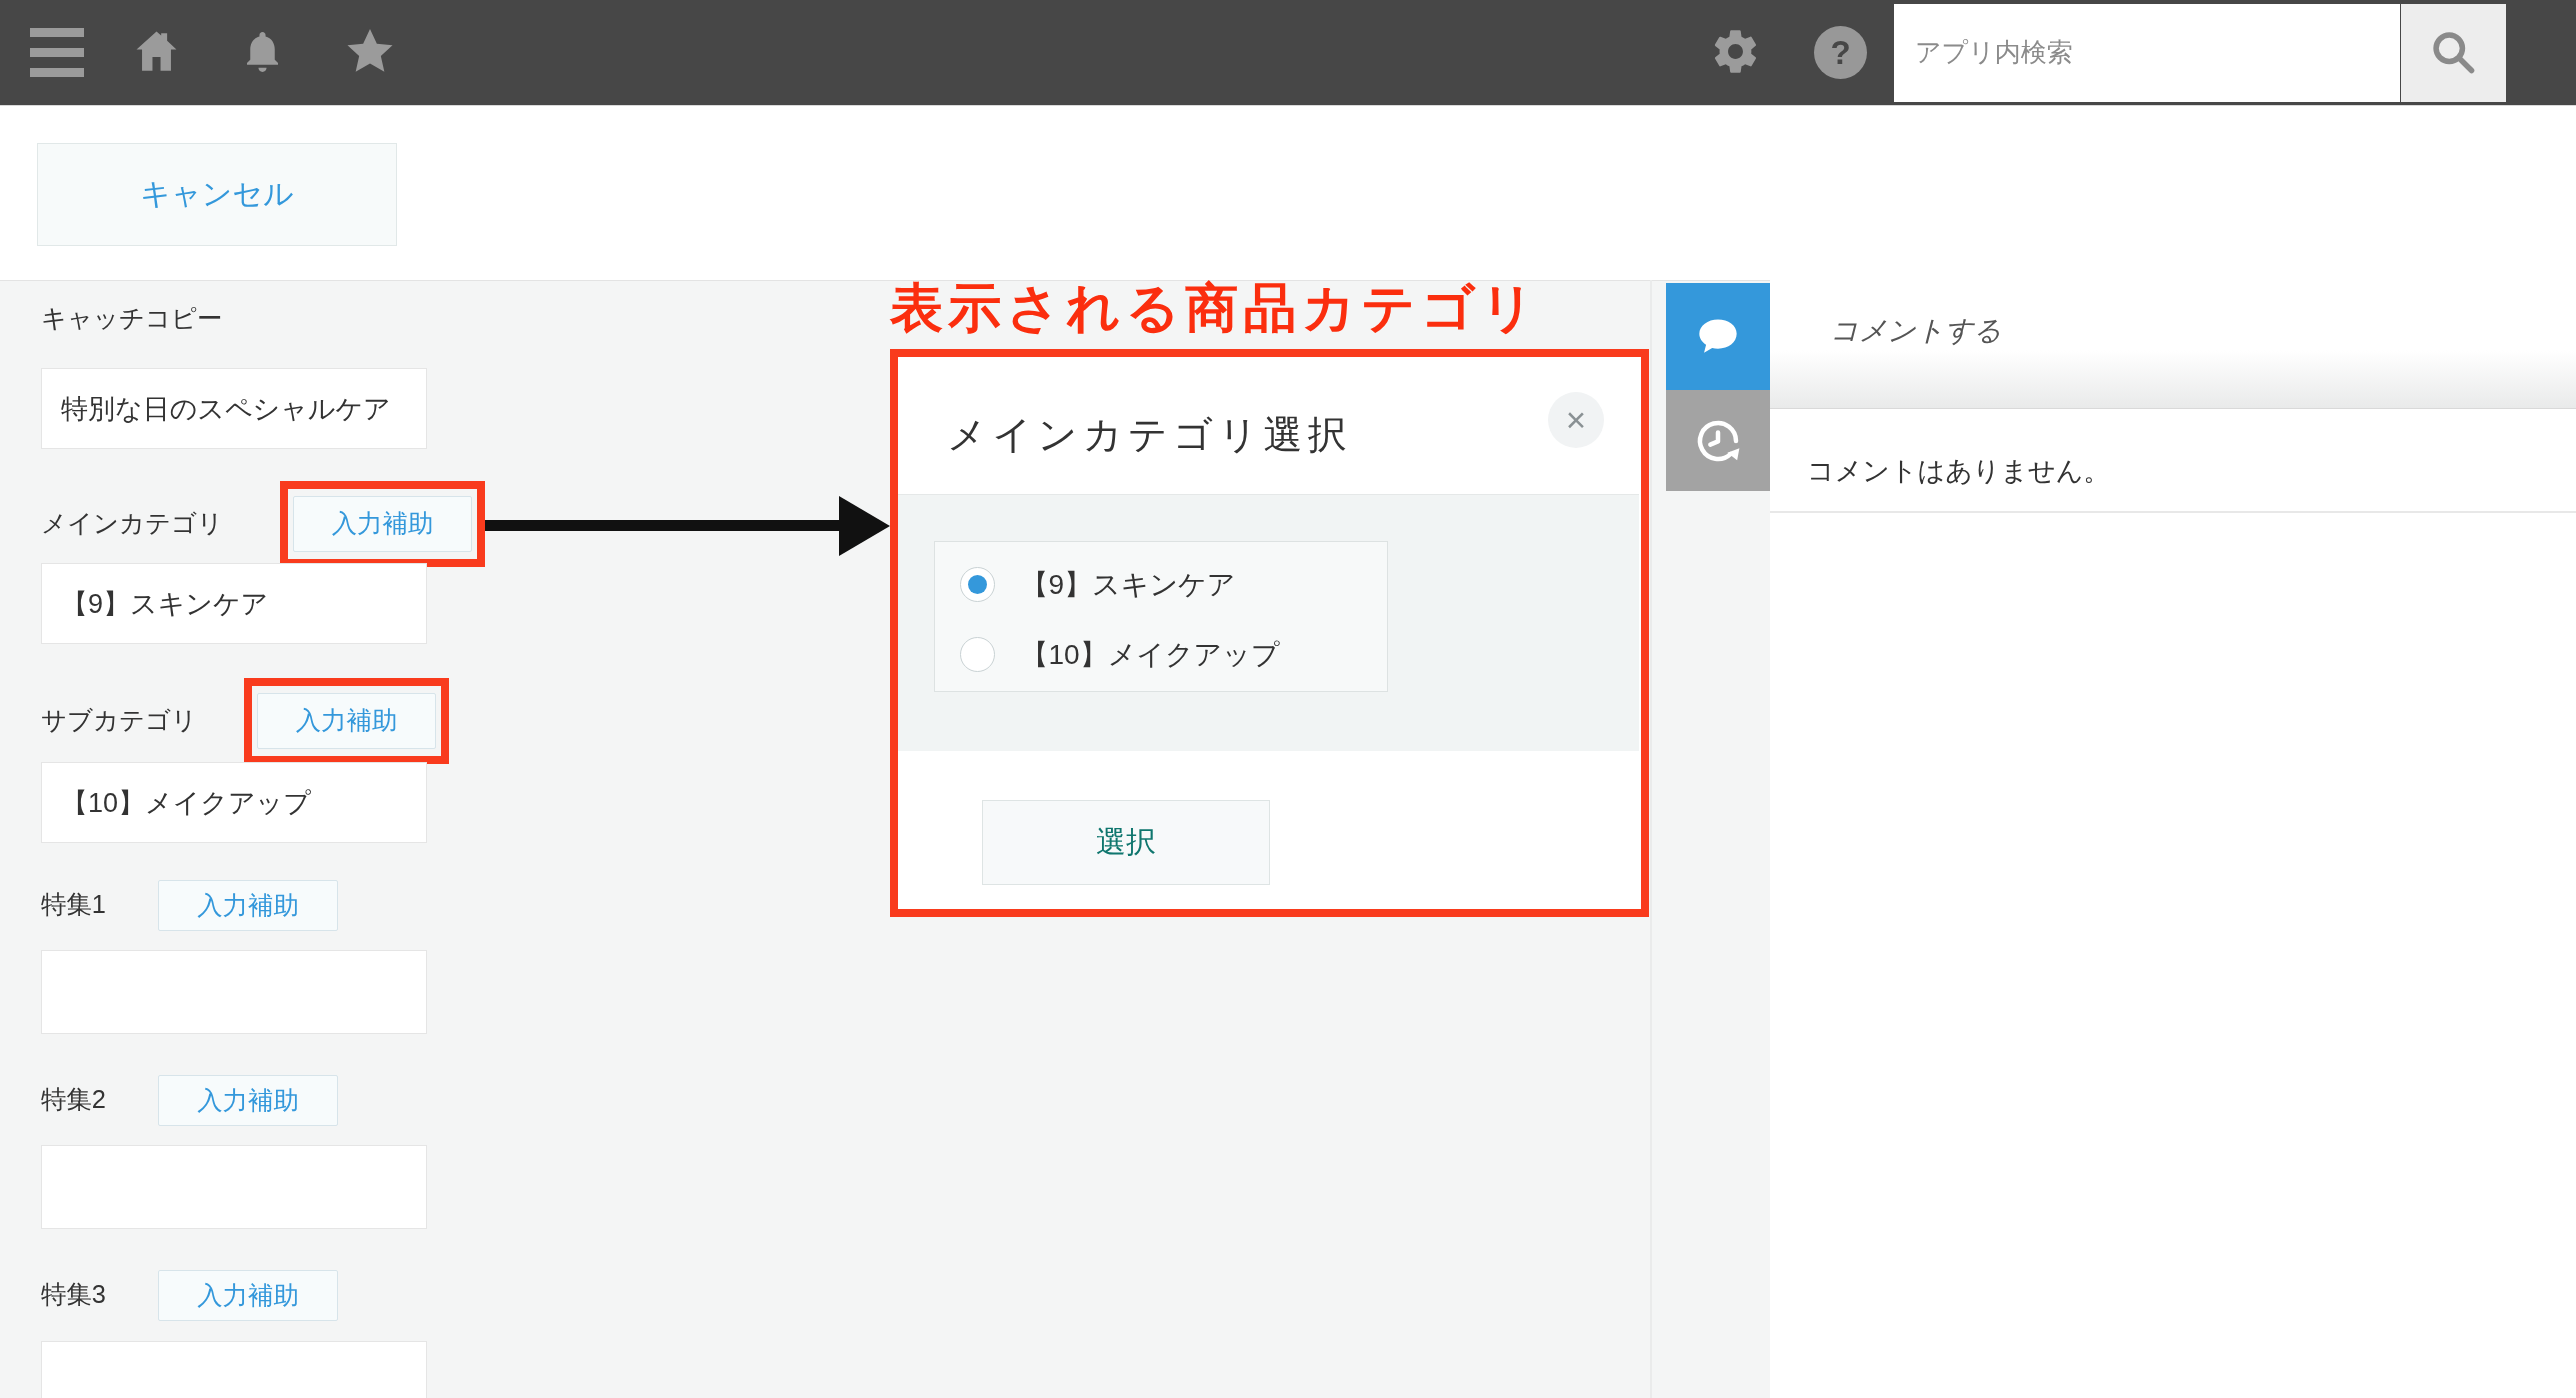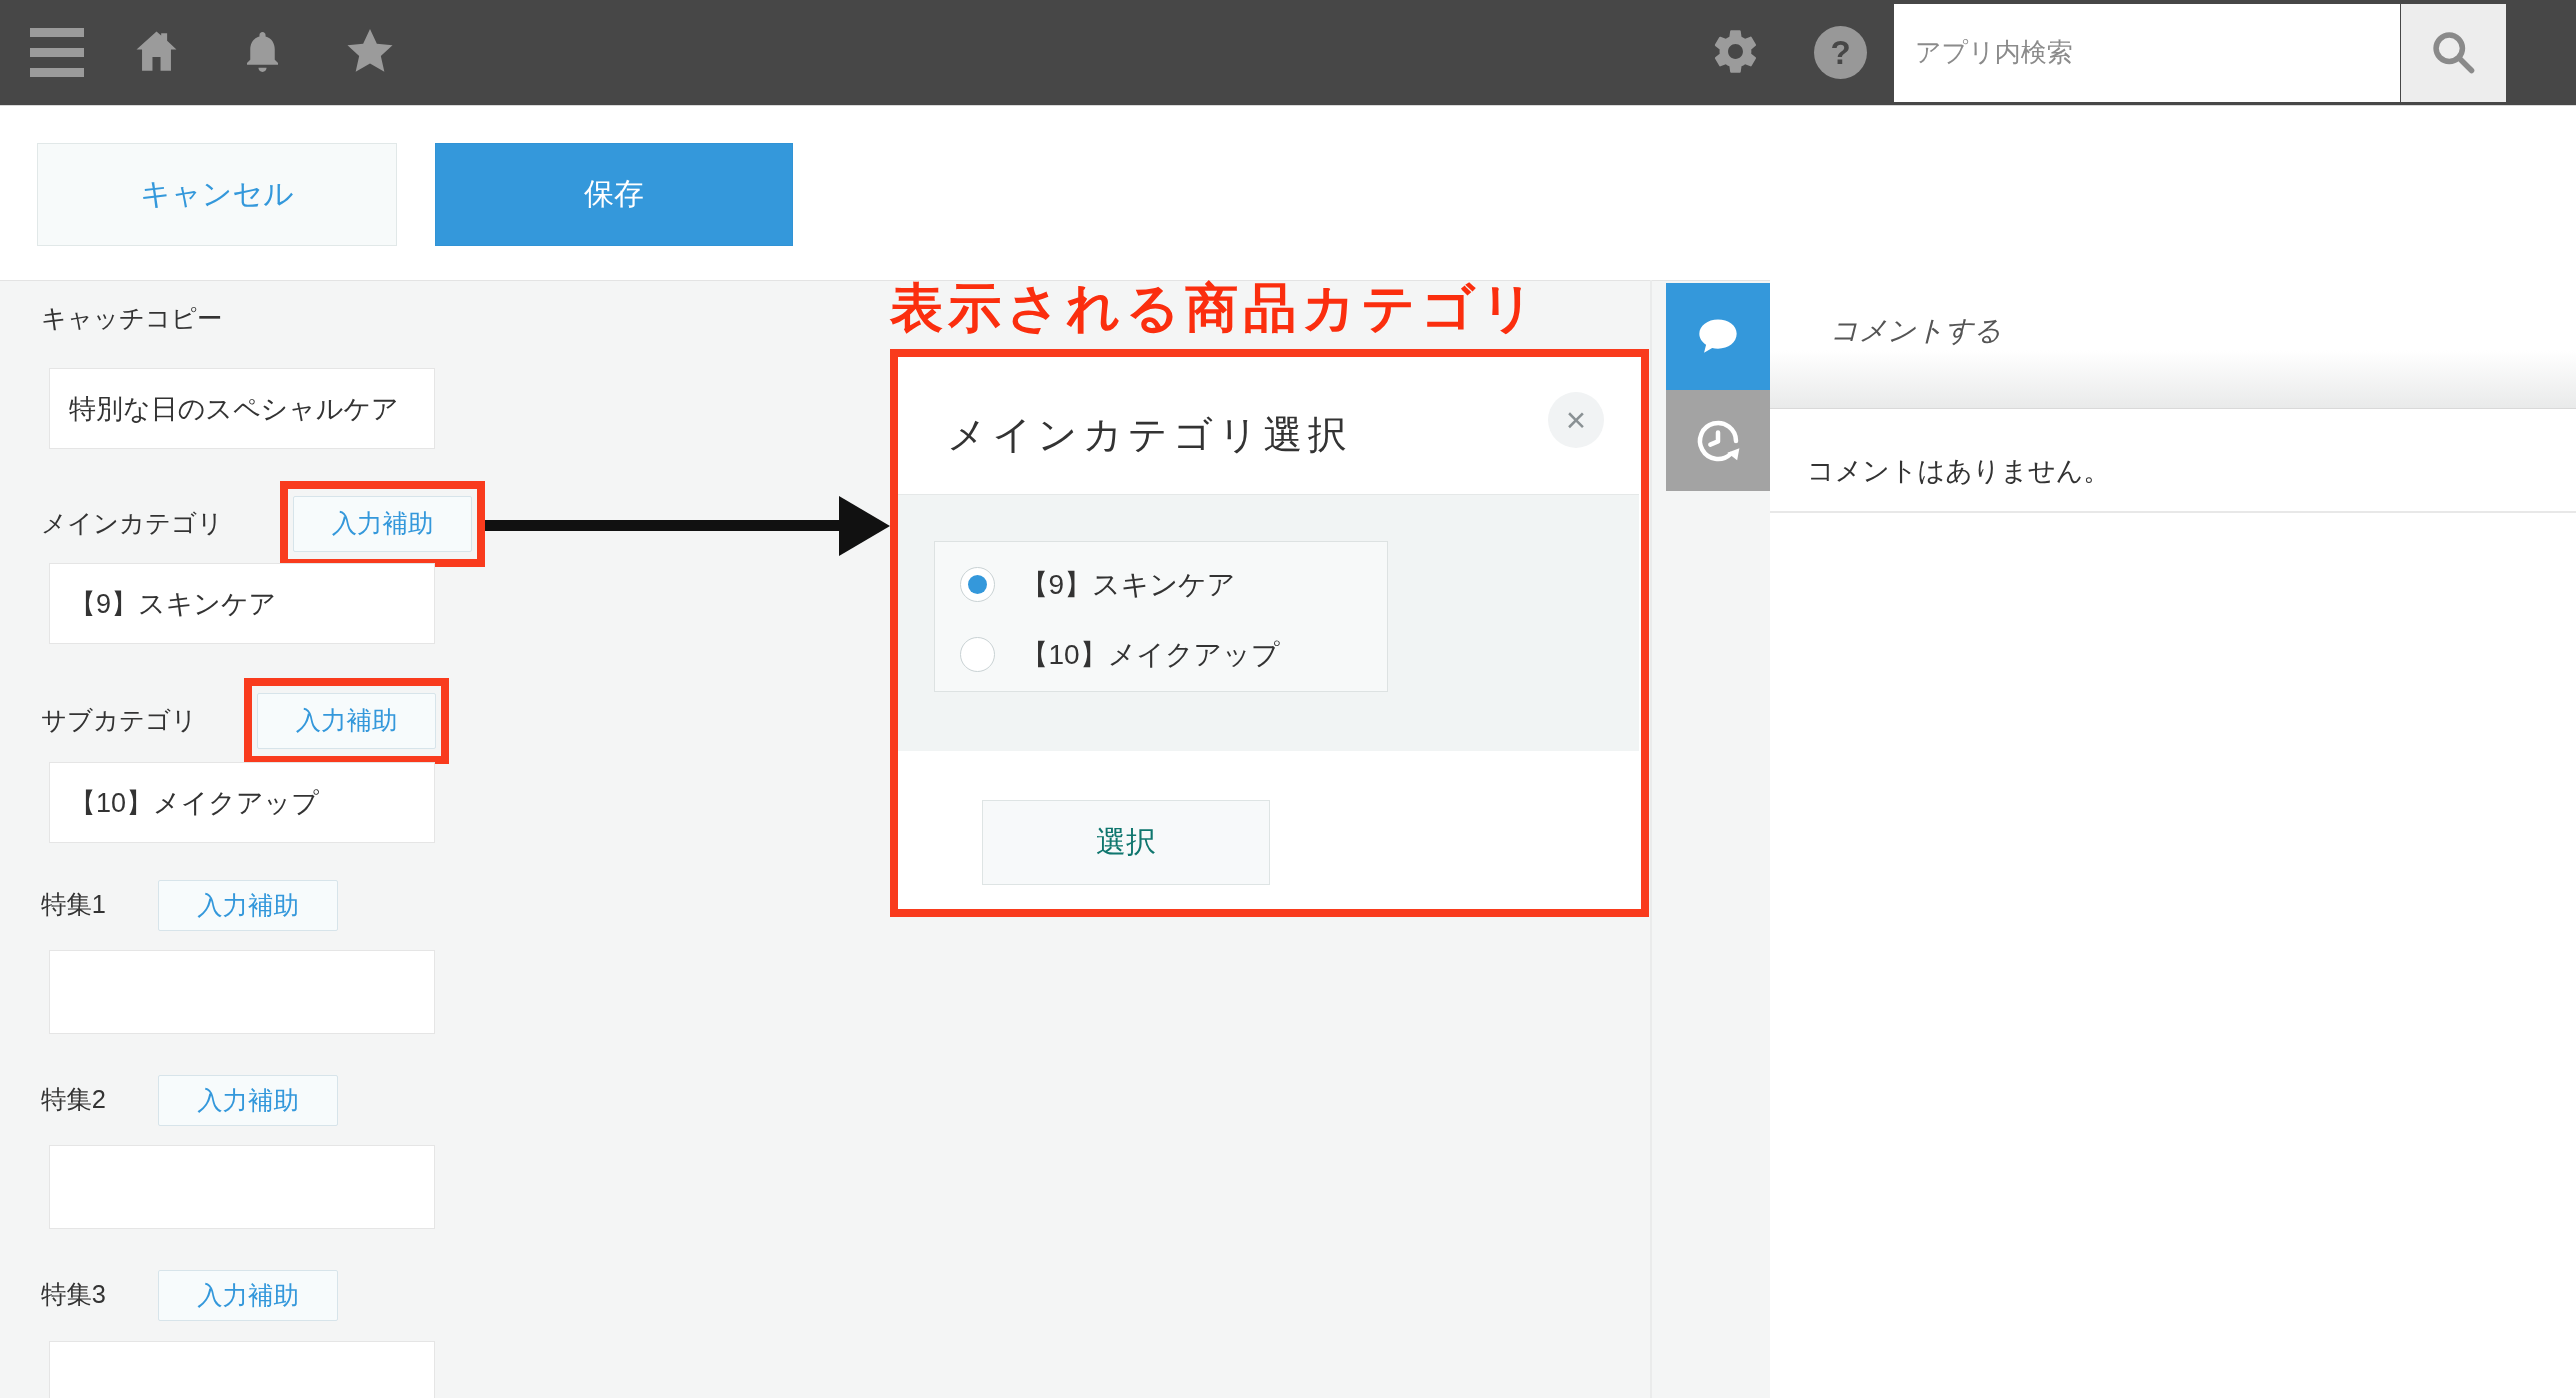--- a/index.html
+++ b/index.html
@@ -35,21 +35,21 @@
             display:flex;align-items:center;justify-content:center;cursor:pointer;}
 
   
   .content{position:absolute;left:0;top:280px;width:2576px;height:1118px;background:#f4f5f5;
            border-top:0.9px solid #e3e3e3;box-sizing:border-box;}
   .content-edge{position:absolute;left:1650px;top:280px;width:1.8px;height:1118px;background:#eaebeb;}
 
   .field-label{position:absolute;font-size:25.4px;color:#333;line-height:35px;white-space:nowrap;}
   .field-input{position:absolute;width:386px;background:#fff;border:1.8px solid #e5e5e5;box-sizing:border-box;
                font-size:27px;color:#333;display:flex;align-items:center;padding:0 19px;
-               white-space:nowrap;overflow:hidden;cursor:text;margin-left:8px;}
+               white-space:nowrap;overflow:hidden;cursor:text;}
   .assist-btn{position:absolute;background:#f7fbfc;border:1.8px solid #d7e4ea;box-sizing:border-box;
               color:#3498db;font-size:25.4px;display:flex;align-items:center;justify-content:center;
               cursor:pointer;border-radius:2px;}
   .red-box{position:absolute;border:8.8px solid #f93b1d;box-sizing:border-box;
            display:flex;align-items:center;justify-content:center;}
   .red-box .assist-btn{position:static;width:179px;height:56px;}
 
   
   .lbl-1{left:41px;top:301px;} .inp-1{left:41px;top:368px;height:81px;}
   .lbl-2{left:41px;top:506px;} .box-2{left:280px;top:481px;width:205px;height:86px;} .inp-2{left:41px;top:563px;height:81px;}
@@ -138,21 +138,20 @@
     <div class="search-btn">
       <svg width="51" height="51" viewBox="0 0 24 24" fill="none" stroke="currentColor" stroke-width="2.6">
         <circle cx="10" cy="10" r="6.2"></circle>
         <line x1="14.6" y1="14.6" x2="20.5" y2="20.5" stroke-linecap="round"></line>
       </svg>
     </div>
   </div>
 
   <div class="action-band">
     <div class="btn-cancel">キャンセル</div>
-    <div class="btn-save">保存</div>
   </div>
 
   <div class="content"></div>
   <div class="content-edge"></div>
 
   <div class="field-label lbl-1">キャッチコピー</div>
   <div class="field-input inp-1">
     <span>特別な日のスペシャルケア</span>
   </div>
 

